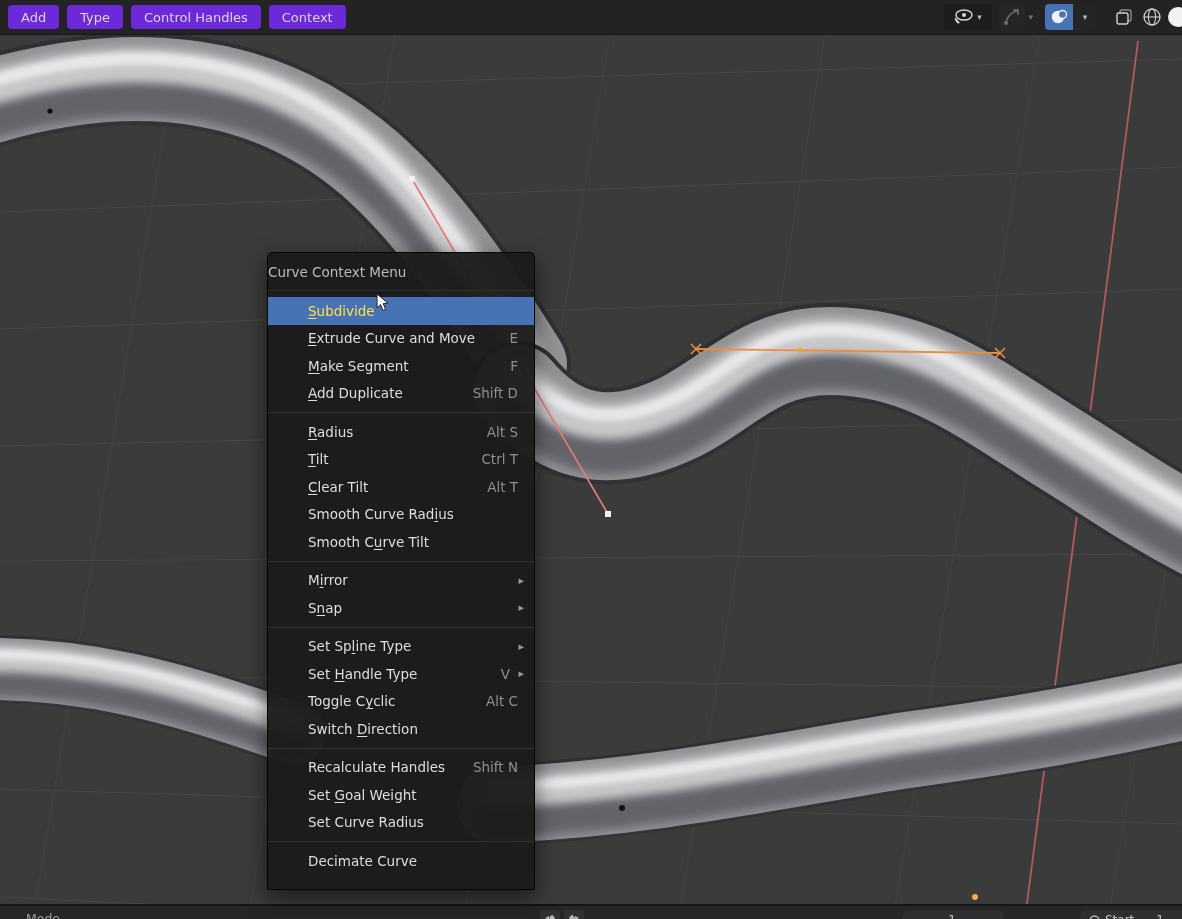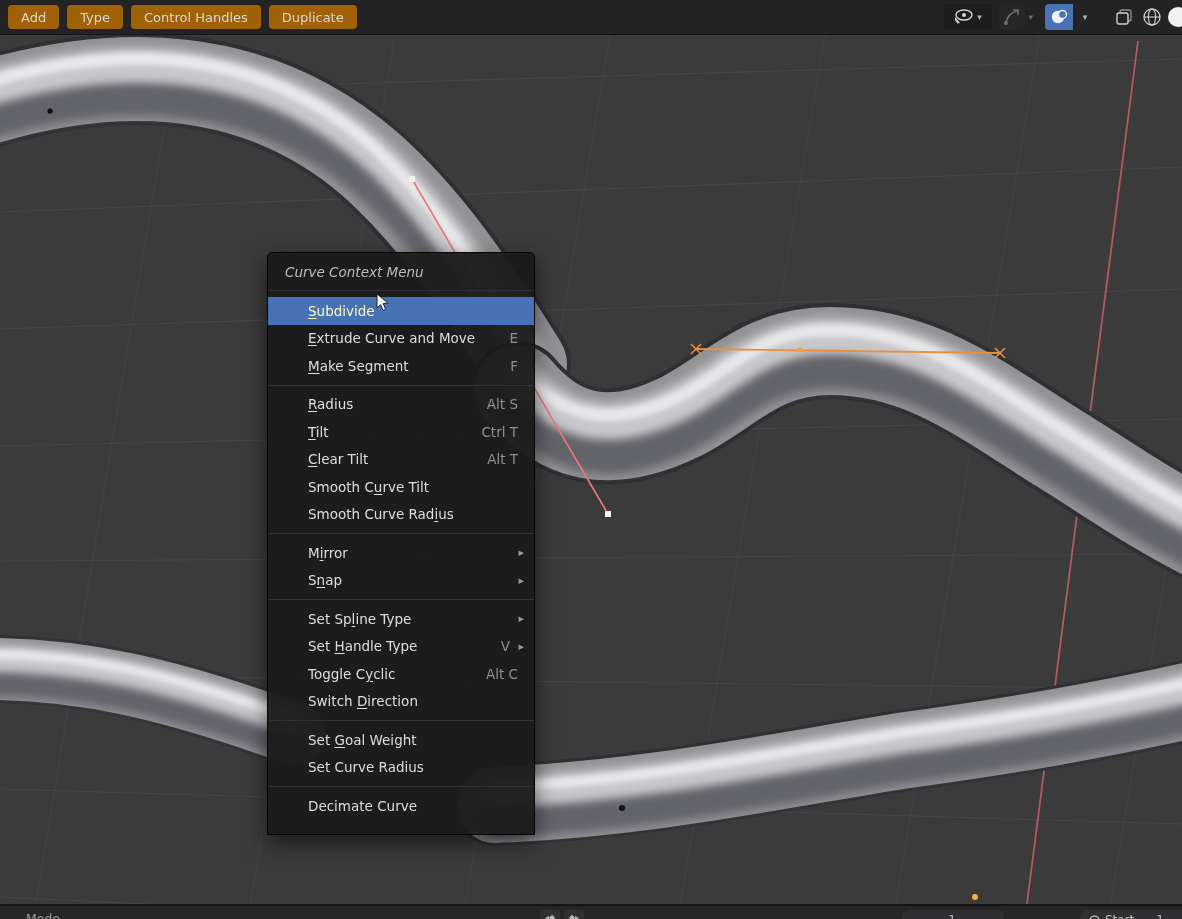--- a/index.html
+++ b/index.html
@@ -3,39 +3,39 @@
 <meta charset="utf-8">
 <style>
   html,body{margin:0;padding:0;background:#000;}
   #stage{position:relative;width:1182px;height:919px;overflow:hidden;
          font-family:"DejaVu Sans","Liberation Sans",sans-serif;background:#3b3b3c;}
 
   
   #topbar{position:absolute;left:0;top:0;width:1182px;height:34px;background:#232323;
           border-bottom:1px solid #161616;display:flex;align-items:center;z-index:30;}
   .menu-btn{height:24px;margin-left:8px;padding:0 13px;display:flex;align-items:center;
-            background:#a16207;border-radius:4px;color:#d8d8d8;font-size:13px;white-space:nowrap;}
+            background:#6d28d9;border-radius:4px;color:#d8d8d8;font-size:13px;white-space:nowrap;}
   #hdr-icons{position:absolute;right:0;top:0;height:34px;display:flex;align-items:center;}
   .ibtn{height:26px;display:flex;align-items:center;justify-content:center;border-radius:4px;}
   .chev{font-size:9px;color:#b5b5b5;padding:0 3px;}
   .dim{opacity:.5;}
 
   
   #ctxmenu{position:absolute;left:267px;top:252px;width:266px;background:#1b1b1bf5;
            border:1px solid #050505;border-radius:5px 5px 0 0;z-index:40;
            box-shadow:0 8px 22px rgba(0,0,0,.55);padding-bottom:14px;}
-  #ctxmenu .hdr{height:37px;display:flex;align-items:center;padding-left:17px;
-                color:#bcbcbc;font-size:13.5px;border-bottom:1px solid #2f2f2f;font-style:italic;}
+  #ctxmenu .hdr{height:37px;display:flex;align-items:center;
+                color:#bcbcbc;font-size:13.5px;border-bottom:1px solid #2f2f2f;}
   #ctxmenu .body{padding-top:6px;}
   .mi{height:27.5px;display:flex;align-items:center;color:#dedede;font-size:13.5px;position:relative;}
   .mi .lbl{padding-left:40px;}
   .mi .sc{position:absolute;right:16px;color:#8f8f8f;}
   .mi .arrow{position:absolute;right:10px;color:#9a9a9a;font-size:11px;}
   .mi .sc.witharrow{right:24px;}
-  .mi.hl{background:#4772b3;color:#fef9c3;text-align:center;}
+  .mi.hl{background:#4772b3;color:#fde047;text-align:center;}
   .mi u{text-decoration:underline;text-underline-offset:2px;}
   .sep{height:1px;background:#323232;margin:5px 0 5px 0;}
 
   
   #timeline{position:absolute;left:0;top:904px;width:1182px;height:15px;background:#262627;
             border-top:2px solid #151515;overflow:hidden;z-index:20;}
   #mode-label{position:absolute;left:26px;top:5px;color:#9d9d9d;font-size:12.5px;}
   .tl-btn{position:absolute;top:4px;width:20px;height:20px;background:#313132;border-radius:3px;
           color:#b5b5b5;font-size:8px;display:flex;align-items:flex-start;justify-content:center;padding-top:3px;}
   .tl-field{position:absolute;top:4px;height:20px;background:#2f2f31;border-radius:7px;
@@ -124,21 +124,21 @@
     <rect x="409" y="142" width="6" height="6" fill="#f2f2f2"></rect>
     <rect x="605" y="477" width="6" height="6" fill="#f2f2f2"></rect>
     <circle cx="975" cy="863" r="3" fill="#ffaa44"></circle>
   </svg>
 
   <div id="topbar">
     <div id="menubar" style="display:flex;align-items:center;">
         <div class="menu-btn">Add</div>
         <div class="menu-btn">Type</div>
         <div class="menu-btn">Control Handles</div>
-        <div class="menu-btn">Duplicate</div>
+        <div class="menu-btn">Context</div>
       </div>
 
     <div id="hdr-icons">
 
       <div class="ibtn" style="width:48px;background:#1d1d1d;margin-right:7px;">
         <svg width="22" height="18" viewBox="0 0 22 18">
           <ellipse cx="12" cy="7" rx="8" ry="5" fill="none" stroke="#d5d5d5" stroke-width="1.4"></ellipse>
           <circle cx="12" cy="7" r="2" fill="#d5d5d5"></circle>
           <path d="M3 9 L8 15 L5.4 15.4 L3 12 Z" fill="#d5d5d5"></path>
         </svg>
@@ -196,38 +196,42 @@
           <span class="lbl"><u>S</u>ubdivide</span>
         </div>
         <div class="mi">
           <span class="lbl"><u>E</u>xtrude Curve and Move</span>
           <span class="sc">E</span>
         </div>
         <div class="mi">
           <span class="lbl"><u>M</u>ake Segment</span>
           <span class="sc">F</span>
         </div>
+        <div class="mi">
+          <span class="lbl"><u>A</u>dd Duplicate</span>
+          <span class="sc">Shift D</span>
+        </div>
         <div class="sep"></div>
         <div class="mi">
           <span class="lbl"><u>R</u>adius</span>
           <span class="sc">Alt S</span>
         </div>
         <div class="mi">
           <span class="lbl"><u>T</u>ilt</span>
           <span class="sc">Ctrl T</span>
         </div>
         <div class="mi">
           <span class="lbl"><u>C</u>lear Tilt</span>
           <span class="sc">Alt T</span>
         </div>
         <div class="mi">
+          <span class="lbl">Smooth Curve Rad<u>i</u>us</span>
+        </div>
+        <div class="mi">
           <span class="lbl">Smooth C<u>u</u>rve Tilt</span>
-        </div>
-        <div class="mi">
-          <span class="lbl">Smooth Curve Rad<u>i</u>us</span>
         </div>
         <div class="sep"></div>
         <div class="mi">
           <span class="lbl">M<u>i</u>rror</span>
           <span class="arrow">▸</span>
         </div>
         <div class="mi">
           <span class="lbl">S<u>n</u>ap</span>
           <span class="arrow">▸</span>
         </div>
@@ -242,20 +246,24 @@
           <span class="arrow">▸</span>
         </div>
         <div class="mi">
           <span class="lbl">Toggle C<u>y</u>clic</span>
           <span class="sc">Alt C</span>
         </div>
         <div class="mi">
           <span class="lbl">Switch <u>D</u>irection</span>
         </div>
         <div class="sep"></div>
+        <div class="mi">
+          <span class="lbl">Recalculate Handles</span>
+          <span class="sc">Shift N</span>
+        </div>
         <div class="mi">
           <span class="lbl">Set <u>G</u>oal Weight</span>
         </div>
         <div class="mi">
           <span class="lbl">Set Curve Radius</span>
         </div>
         <div class="sep"></div>
         <div class="mi">
           <span class="lbl">Decimate Curve</span>
         </div>

